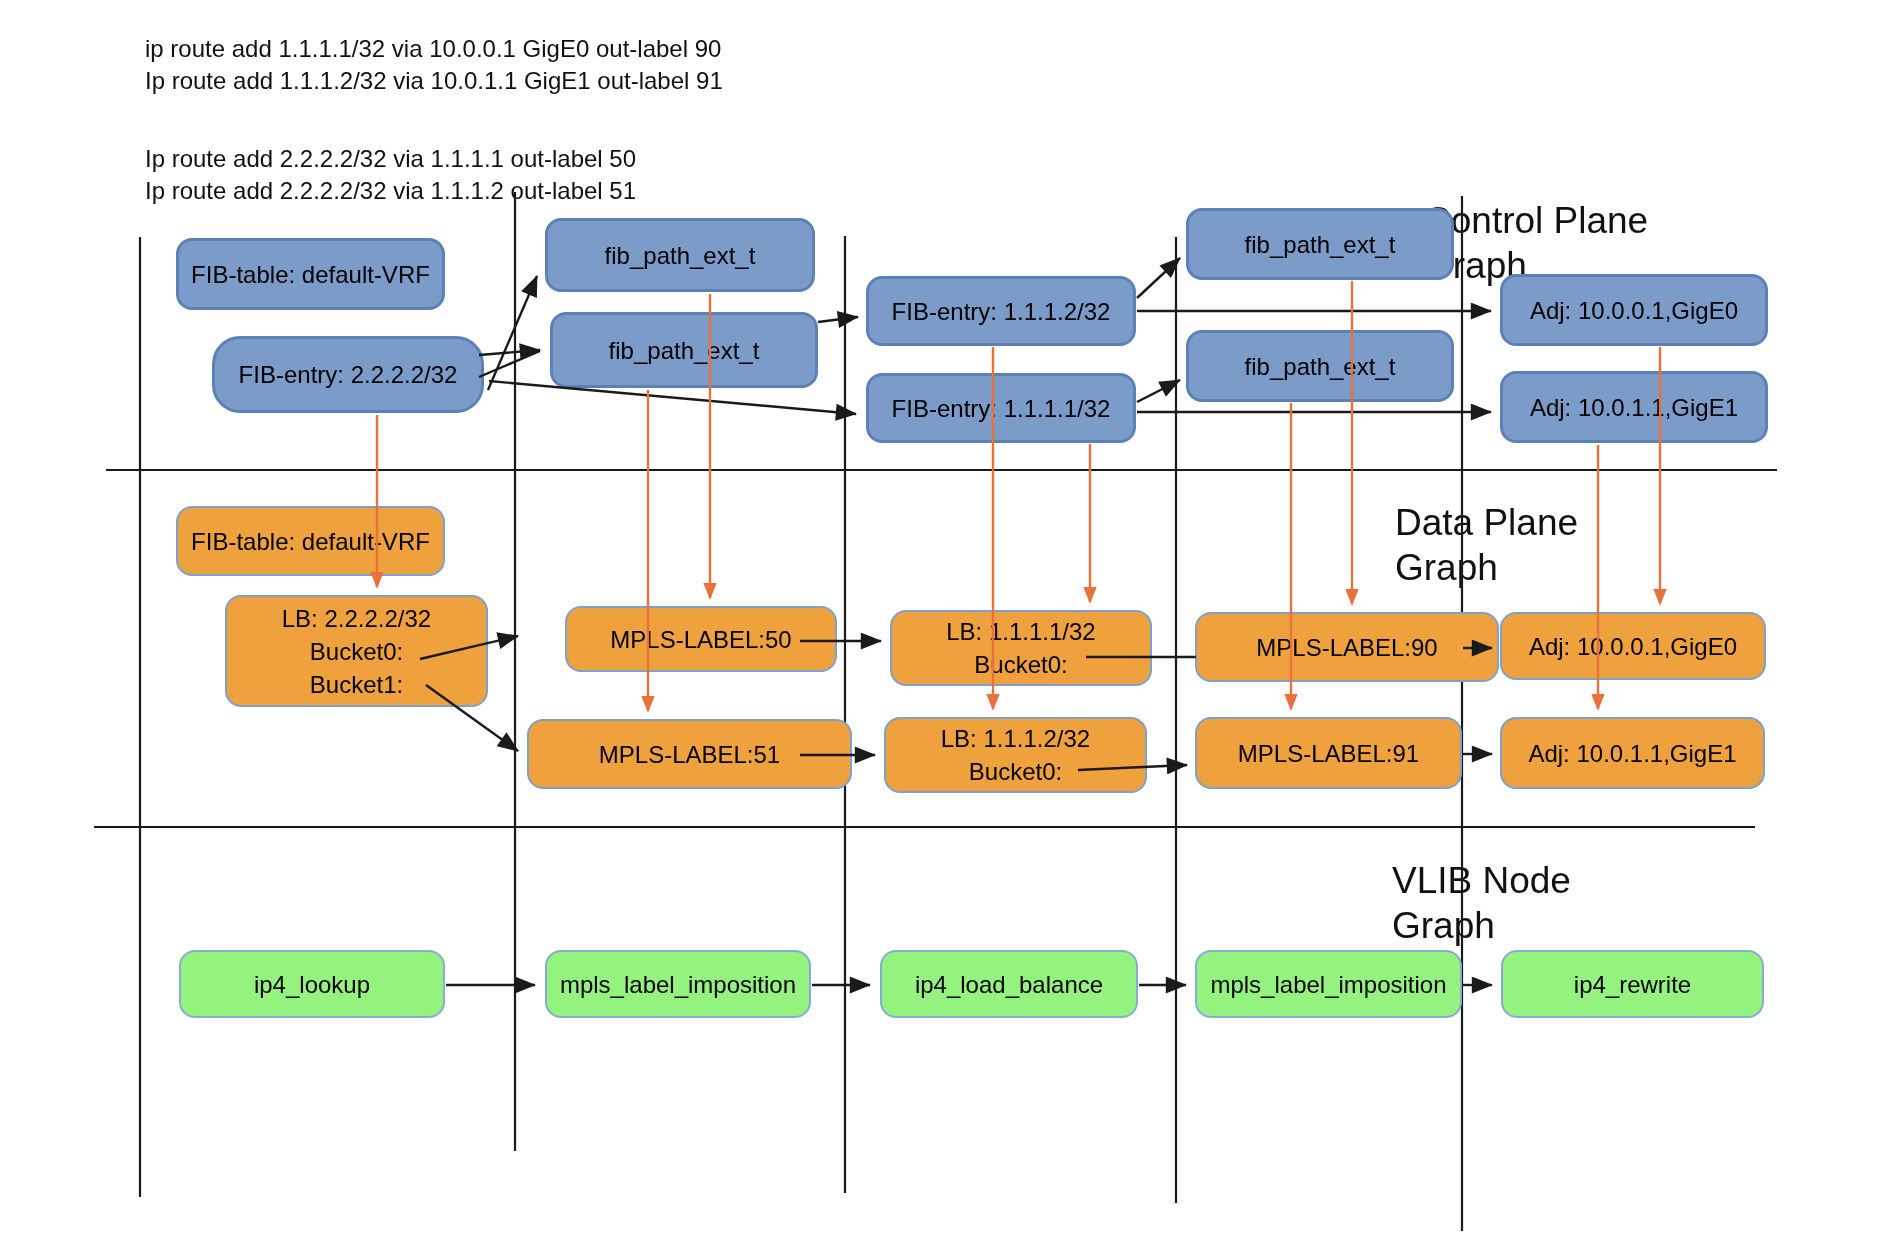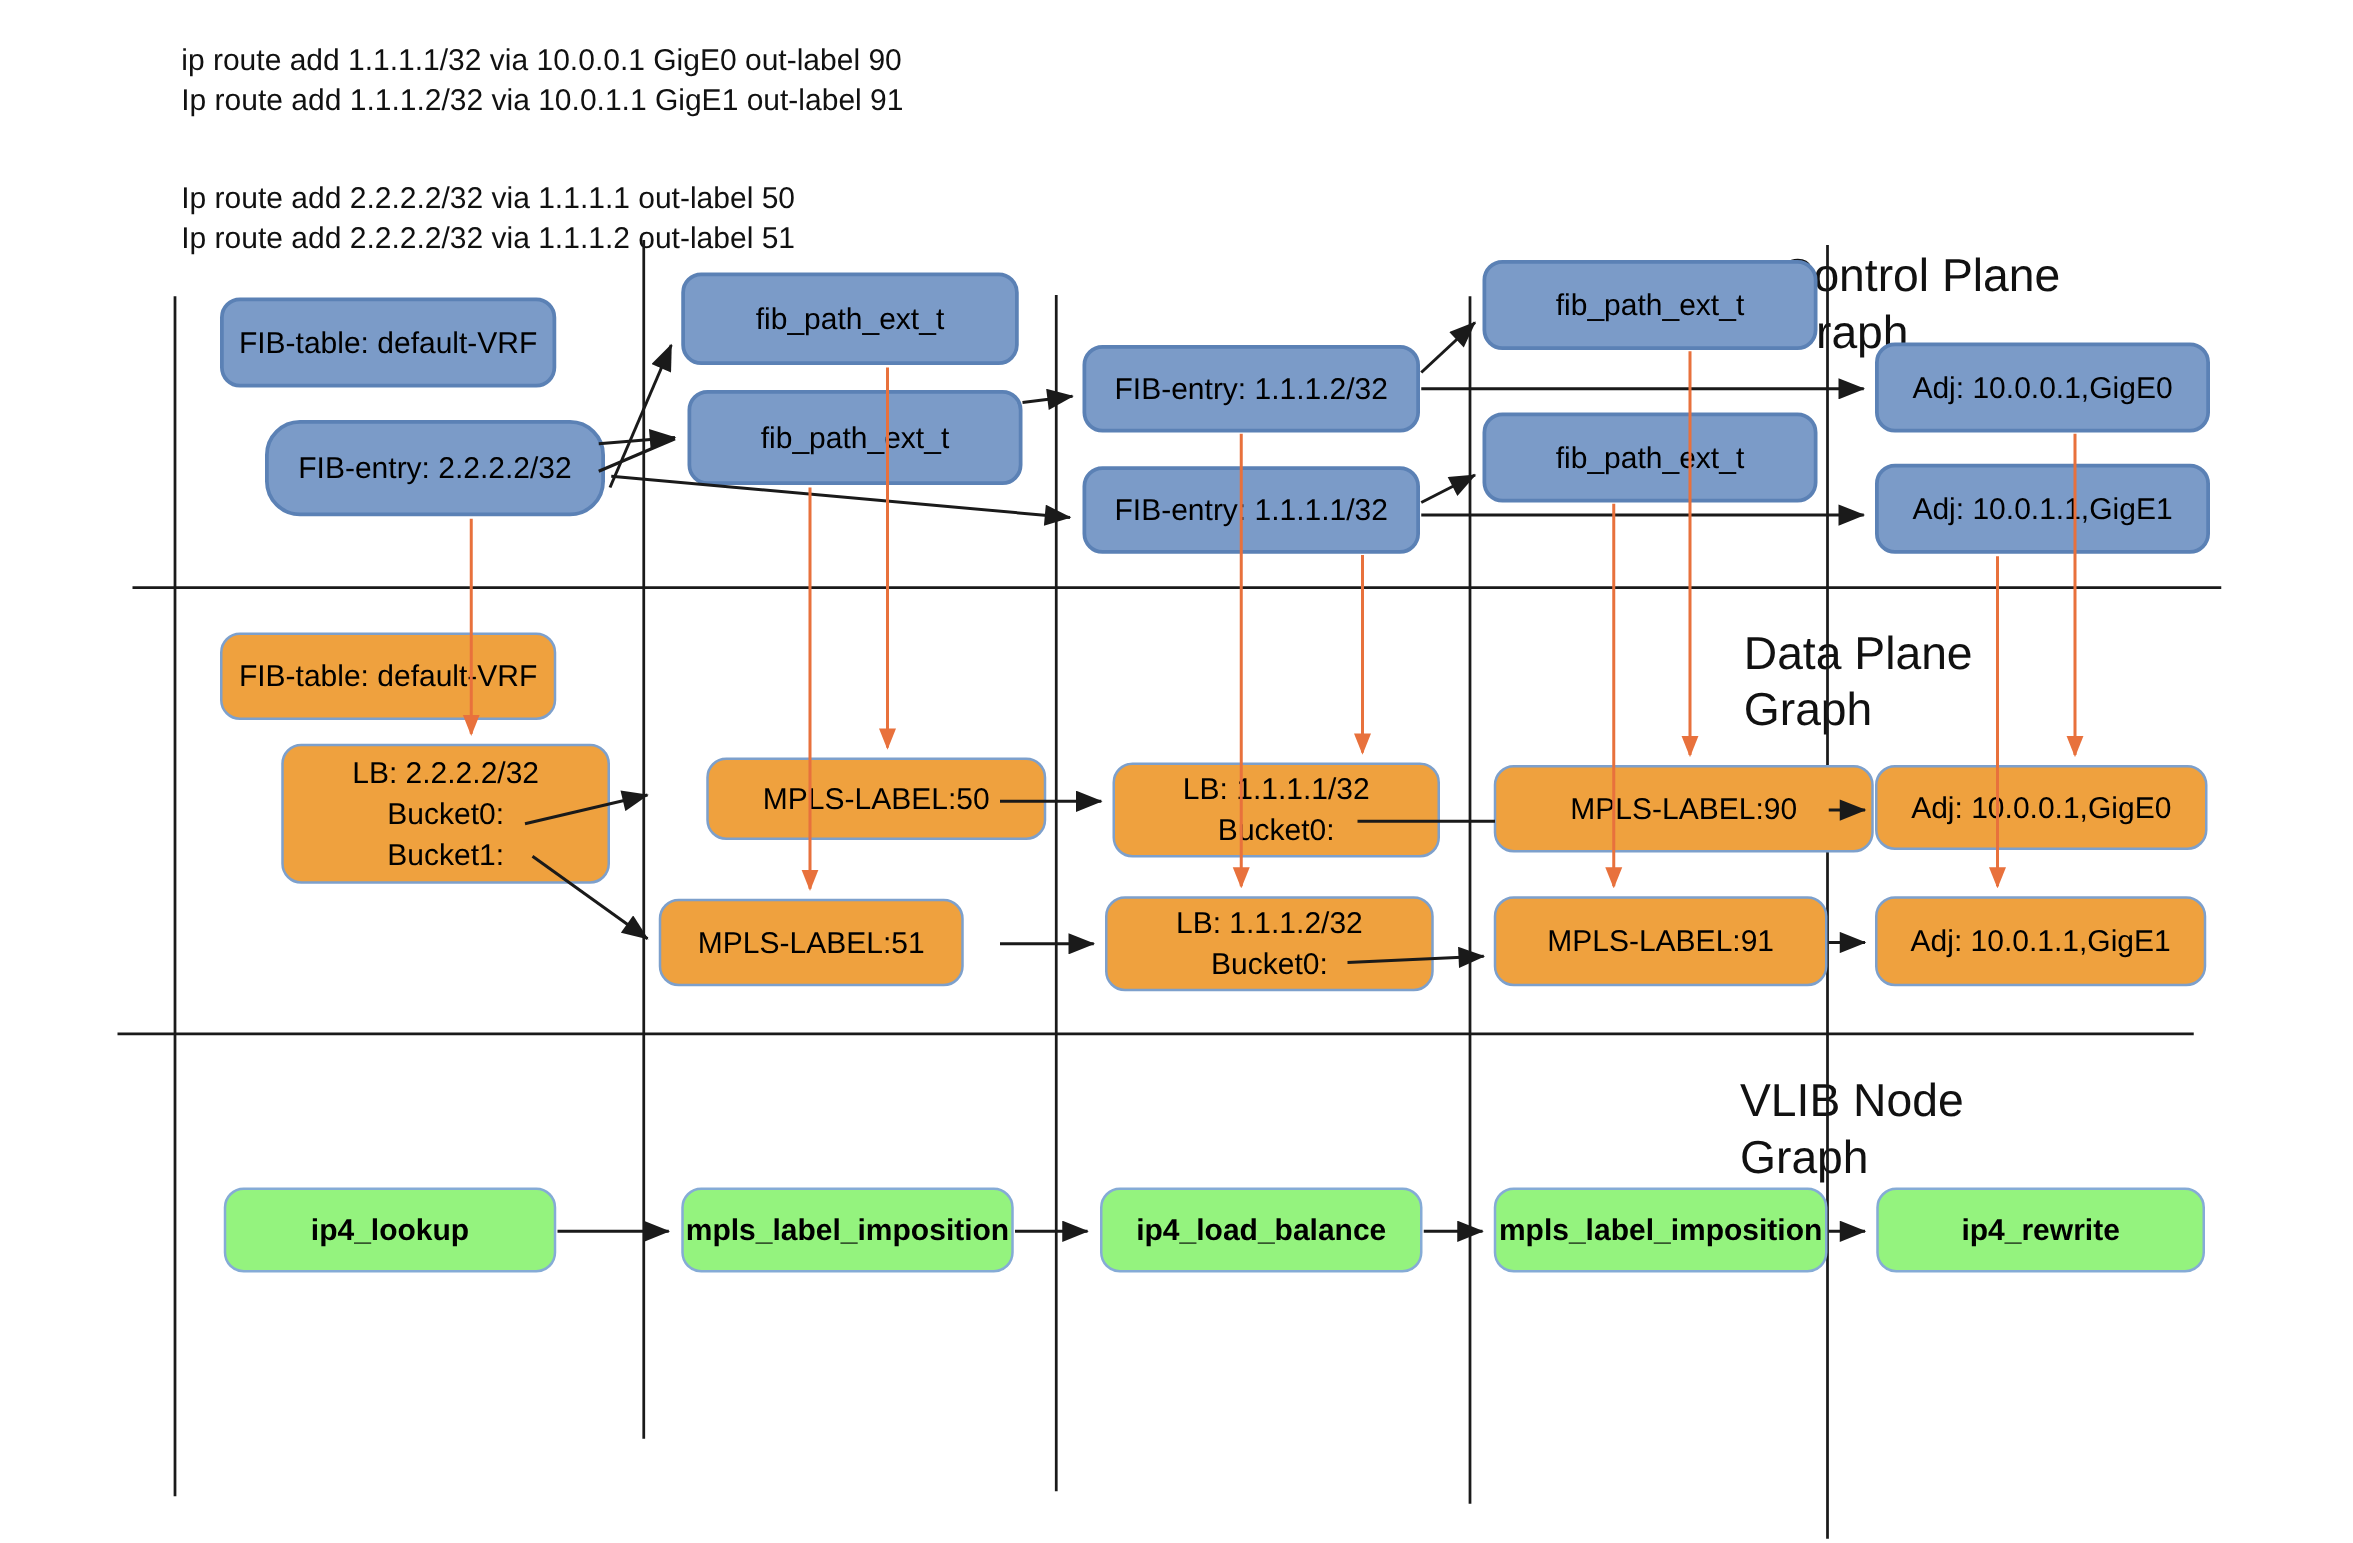--- a/index.html
+++ b/index.html
@@ -29,21 +29,21 @@
   .box{
     position:absolute;z-index:3;
     display:flex;flex-direction:column;align-items:center;justify-content:center;
     text-align:center;
     font-size:24px;line-height:33px;color:#000;
     border-radius:16px;
     box-sizing:border-box;
   }
   .box.blue{background:#7B9BC8;border:3px solid #5B81B5;}
   .box.orange{background:#EFA13E;border:2px solid #7DA0CC;}
-  .box.green{background:#94F37E;border:2px solid #85ABD6;font-weight:bold;}
+  .box.green{background:#94F37E;border:2px solid #85ABD6;}
 </style>
 </head>
 <body>
 
 <div id="canvas">
 
   <div class="routes" style="left:145px;top:33px;"><span>ip route add 1.1.1.1/32 via 10.0.0.1 GigE0 out-label 90</span><br><span>Ip route add 1.1.1.2/32 via 10.0.1.1 GigE1 out-label 91</span></div>
 
   <div class="routes" style="left:145px;top:143px;"><span>Ip route add 2.2.2.2/32 via 1.1.1.1 out-label 50</span><br><span>Ip route add 2.2.2.2/32 via 1.1.1.2 out-label 51</span></div>
 
@@ -110,21 +110,21 @@
   <div class="box orange" style="left:890px;top:610px;width:262px;height:76px;">
       <span>LB: 1.1.1.1/32</span>
       <span>Bucket0:</span>
     </div>
   <div class="box orange" style="left:1195px;top:612px;width:304px;height:70px;">
       <span>MPLS-LABEL:90</span>
     </div>
   <div class="box orange" style="left:1500px;top:612px;width:266px;height:68px;">
       <span>Adj: 10.0.0.1,GigE0</span>
     </div>
-  <div class="box orange" style="left:527px;top:719px;width:244px;height:70px;">
+  <div class="box orange" style="left:527px;top:719px;width:325px;height:70px;">
       <span>MPLS-LABEL:51</span>
     </div>
   <div class="box orange" style="left:884px;top:717px;width:263px;height:76px;">
       <span>LB: 1.1.1.2/32</span>
       <span>Bucket0:</span>
     </div>
   <div class="box orange" style="left:1195px;top:717px;width:267px;height:72px;">
       <span>MPLS-LABEL:91</span>
     </div>
   <div class="box orange" style="left:1500px;top:717px;width:265px;height:72px;">

